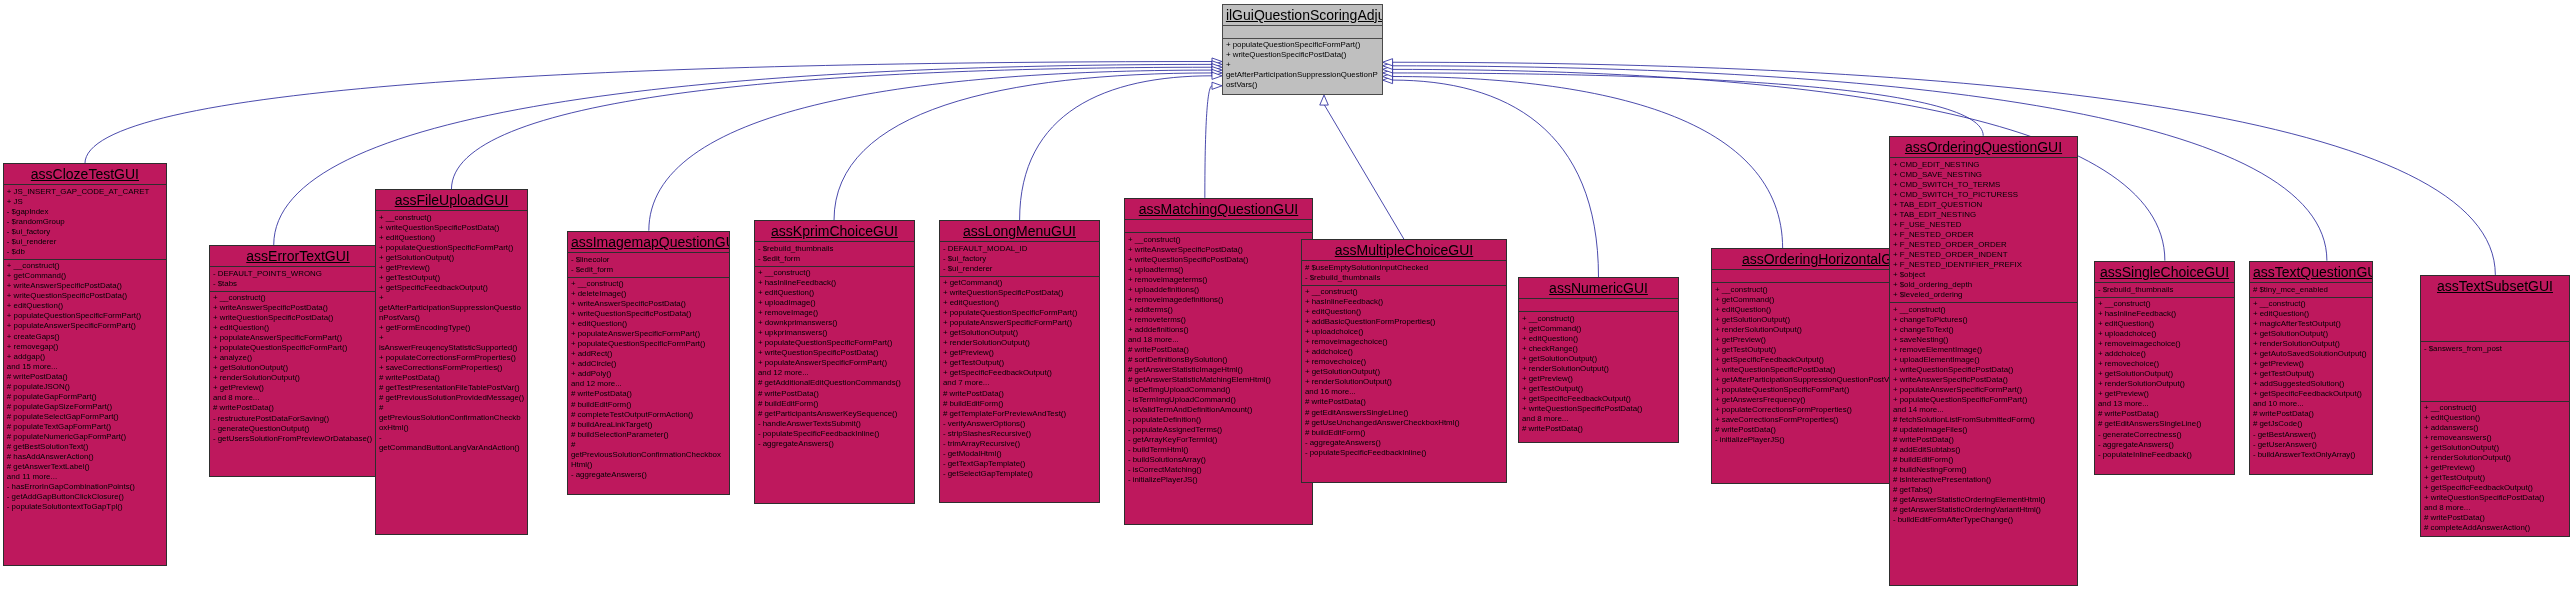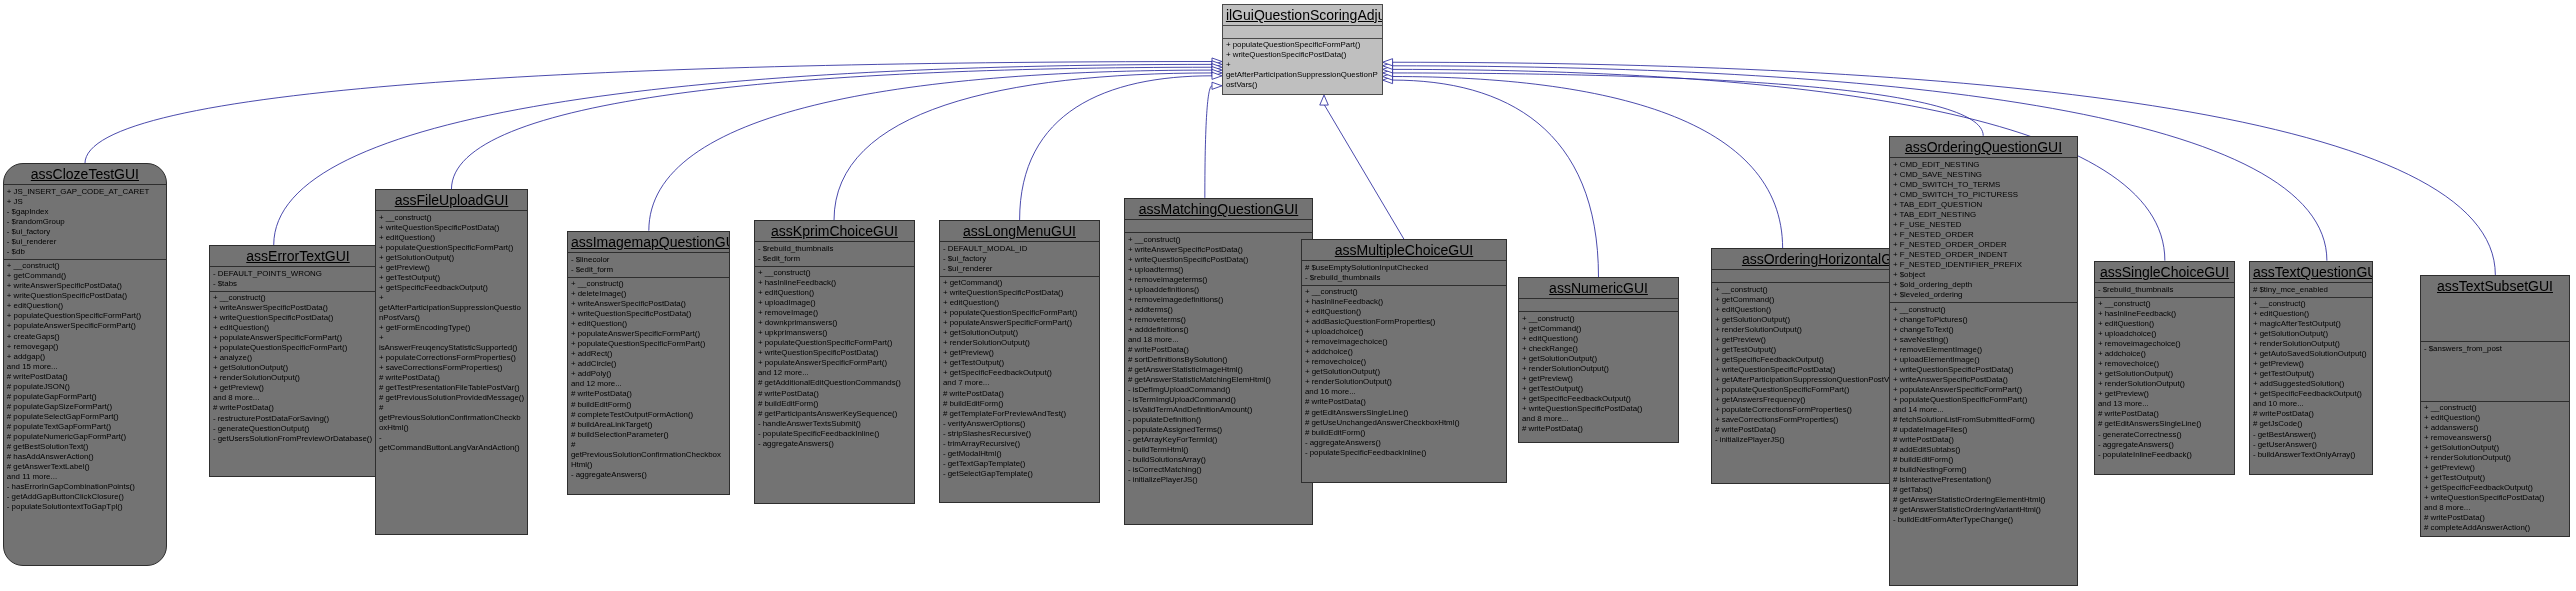--- a/index.html
+++ b/index.html
@@ -6,21 +6,21 @@
   #canvas{
     position:relative;
     width:2576px;height:592px;
     background:#ffffff;
     font-family:"Liberation Sans","DejaVu Sans",sans-serif;
     overflow:hidden;
   }
   #edges{position:absolute;left:0;top:0;z-index:0;pointer-events:none;}
   .class-box{
     position:absolute;
-    background:#737373;
+    background:#be185d;
     border:0.7px solid #2e2e2e;
     box-sizing:border-box;
     z-index:1;
     display:flex;
     flex-direction:column;
     cursor:pointer;
   }
   .class-box.parent{
     background:#bfbfbf;
     border:1.4px solid #4a4a4a;
@@ -88,21 +88,21 @@
     </svg>
 <div class="class-box parent" style="left: 1222px; top: 3.6px; width: 161px; min-height: 91px;">
       <div class="class-title">ilGuiQuestionScoringAdjustable</div>
       <div class="class-attrs"></div>
       <div class="class-methods">
         <div class="member">+ populateQuestionSpecificFormPart()</div>
         <div class="member">+ writeQuestionSpecificPostData()</div>
         <div class="member">+ getAfterParticipationSuppressionQuestionPostVars()</div>
       </div>
     </div>
-    <div class="class-box" style="left: 2.9px; top: 163px; width: 164px; min-height: 403px; border-radius: 20px;">
+    <div class="class-box" style="left: 2.9px; top: 163px; width: 164px; min-height: 403px;">
       <div class="class-title">assClozeTestGUI</div>
       <div class="class-attrs">
         <div class="member">+ JS_INSERT_GAP_CODE_AT_CARET</div>
         <div class="member">+ JS</div>
         <div class="member">- $gapIndex</div>
         <div class="member">- $randomGroup</div>
         <div class="member">- $ui_factory</div>
         <div class="member">- $ui_renderer</div>
         <div class="member">- $db</div>
       </div>

